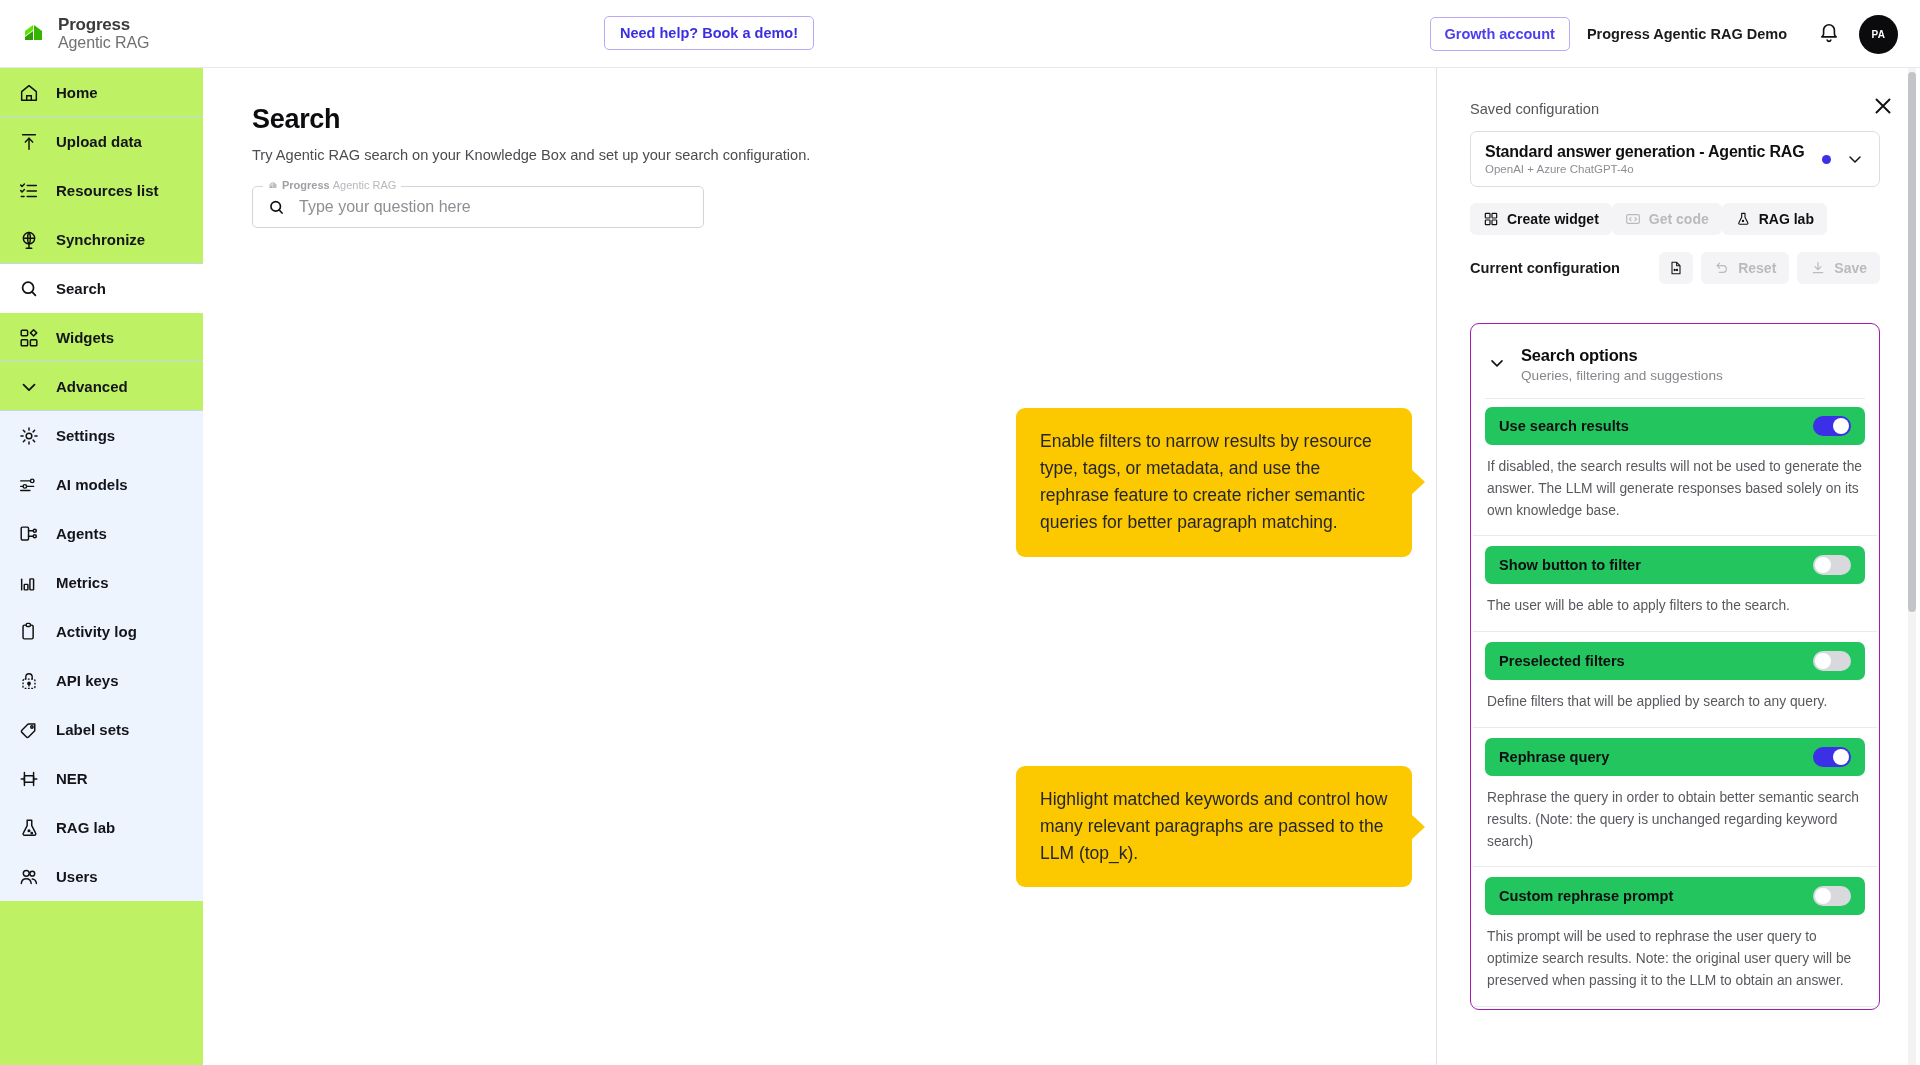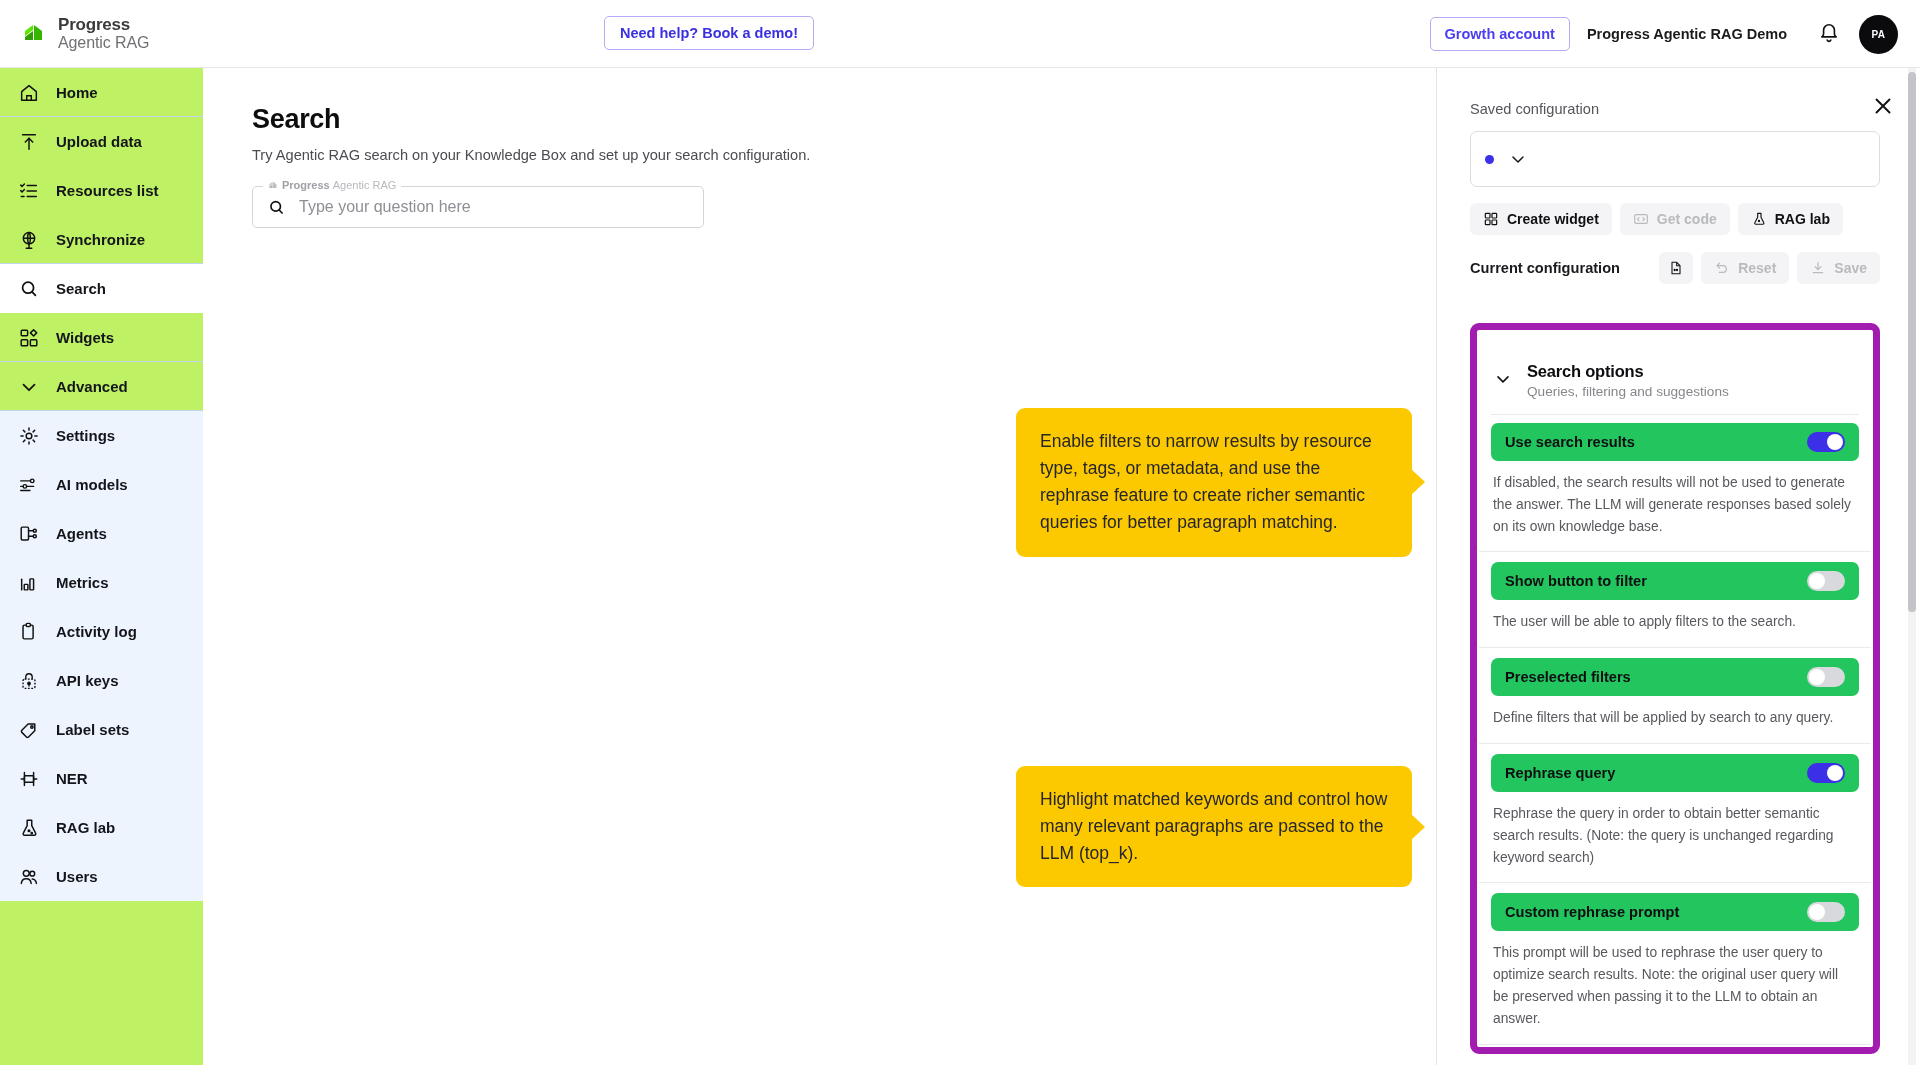--- a/index.html
+++ b/index.html
@@ -110,40 +110,40 @@
   .config-select {
     position:absolute; left:32px; top:63px; width:410px; height:56px;
     border:1px solid #dcdde1; border-radius:7px; background:#fff;
     display:flex; align-items:center; padding:0 14px; cursor:pointer;
   }
   .config-select .txt { flex:1; min-width:0; }
   .config-title { font-size:16px; font-weight:700; color:#101013; letter-spacing:-0.2px; white-space:nowrap; }
   .config-desc { font-size:11.5px; color:#8d8e93; margin-top:2px; }
   .dot-blue { width:9px; height:9px; border-radius:50%; background:#3c2fe8; margin-right:14px; flex:none; }
 
-  .btn-row { position:absolute; left:32px; top:135px; display:flex; gap:8px; }
+  .btn-row { position:absolute; left:32px; top:135px; display:flex; }
   .chip {
     display:flex; align-items:center; gap:8px; height:32px; padding:0 13px;
     background:#f4f4f6; border:none; border-radius:6px; cursor:pointer;
     font-family:inherit; font-size:14px; font-weight:700; color:#101013; white-space:nowrap;
   }
   .chip.disabled { color:#b9babe; cursor:default; }
   .chip .ic { width:16px; height:16px; flex:none; }
 
   .cur-conf-row {
     position:absolute; left:32px; top:184px; width:410px; height:32px;
     display:flex; align-items:center;
   }
   .cur-conf-label { font-size:14.6px; font-weight:700; color:#1b1b1f; }
   .cur-conf-actions { margin-left:auto; display:flex; gap:8px; }
 
   .options-card {
     position:absolute; left:32px; top:255px; width:410px;
-    border:7px solid #a21caf; border-radius:9px; background:#fff;
-    padding:14px 0 2px 0;
+    border:1px solid #a21caf; border-radius:9px; background:#fff;
+    padding:4px 0 2px 0;
   }
   .card-head { display:flex; align-items:flex-start; gap:14px; padding:18px 18px 15px 16px; cursor:pointer; }
   .card-head .chev { width:20px; height:20px; flex:none; margin-top:7px; }
   .card-title { font-size:16.5px; font-weight:700; color:#0d0d10; letter-spacing:-0.2px; }
   .card-sub { font-size:13.6px; color:#86878c; margin-top:3px; }
 
   .opt { padding:0 14px; }
   .opt-row {
     display:flex; align-items:center; background:#22c55e; border-radius:7px;
     height:38px; padding:0 14px; margin-top:2px;
@@ -381,20 +381,24 @@
   <div class="callout" id="callout-topk">Highlight matched keywords and control how many relevant paragraphs are passed to the LLM (top_k).</div>
 
   <div class="panel">
 
     <div class="panel-label">Saved configuration</div>
     <svg class="panel-close" viewBox="0 0 24 24" fill="none" stroke="#111" stroke-width="1.9">
       <path d="M5.5 5.5 18.5 18.5M18.5 5.5 5.5 18.5" stroke-linecap="round"></path>
     </svg>
 
     <div class="config-select">
+      <div class="txt">
+        <div class="config-title">Standard answer generation - Agentic RAG</div>
+        <div class="config-desc">OpenAI + Azure ChatGPT-4o</div>
+      </div>
       <span class="dot-blue"></span>
       <svg style="width:20px;height:20px;flex:none" viewBox="0 0 24 24" fill="none" stroke="#111" stroke-width="1.7">
         <path d="m6 9.5 6 6 6-6" stroke-linecap="round" stroke-linejoin="round"></path>
       </svg>
     </div>
 
     <div class="btn-row">
       <button class="chip">
         <svg class="ic" viewBox="0 0 24 24" fill="none" stroke="#111" stroke-width="1.8">
           <rect x="3.5" y="3.5" width="7" height="7" rx="1"></rect>

